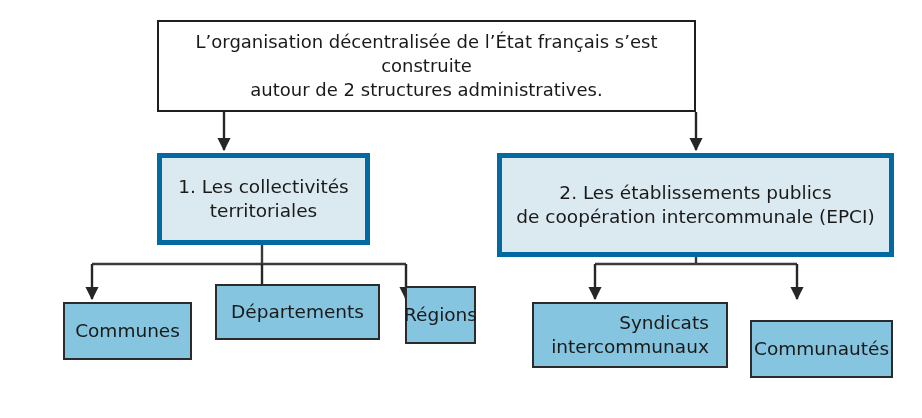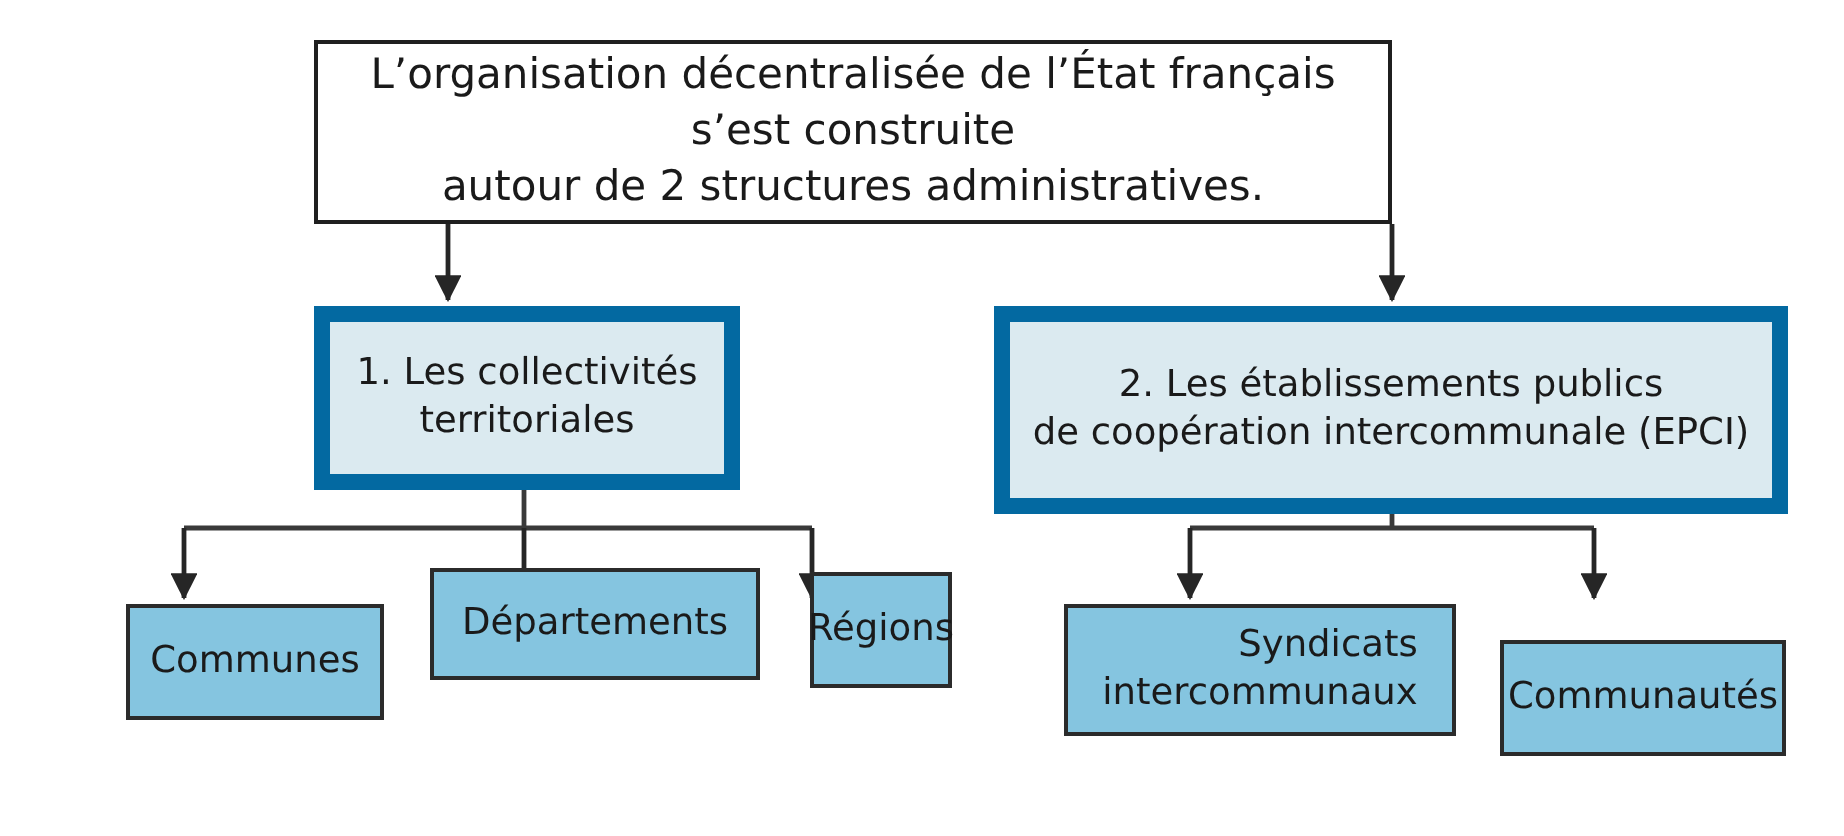--- a/index.html
+++ b/index.html
@@ -31,26 +31,26 @@
     display: flex;
     align-items: center;
     justify-content: center;
     text-align: center;
     color: #1a1a1a;
     line-height: 1.32;
   }
   .node-root {
     background: #ffffff;
     border: 2px solid #1f1f1f;
-    font-size: 21px;
+    font-size: 18px;
     padding: 4px 14px;
   }
   .node-branch {
     background: #dbeaf0;
-    border: 8px solid #0369a1;
+    border: 5px solid #0369a1;
     font-size: 18.5px;
     padding: 4px 10px;
   }
   .node-leaf {
     background: #85c5e0;
     border: 2px solid #2b2b2b;
     font-size: 18.5px;
     padding: 3px 8px;
     margin-left: 35px;
   }

